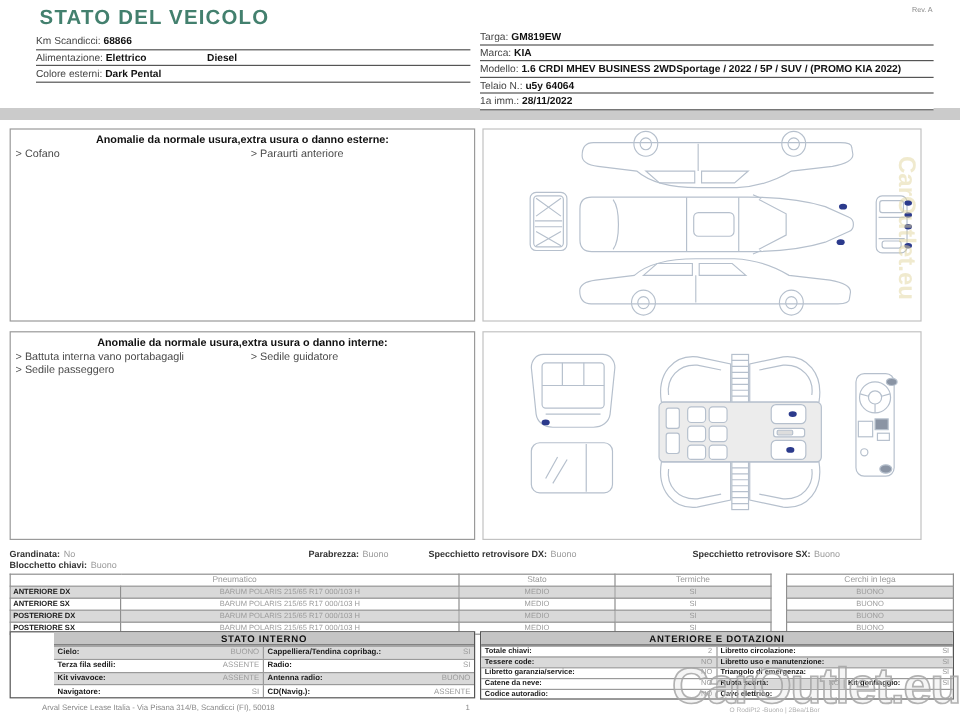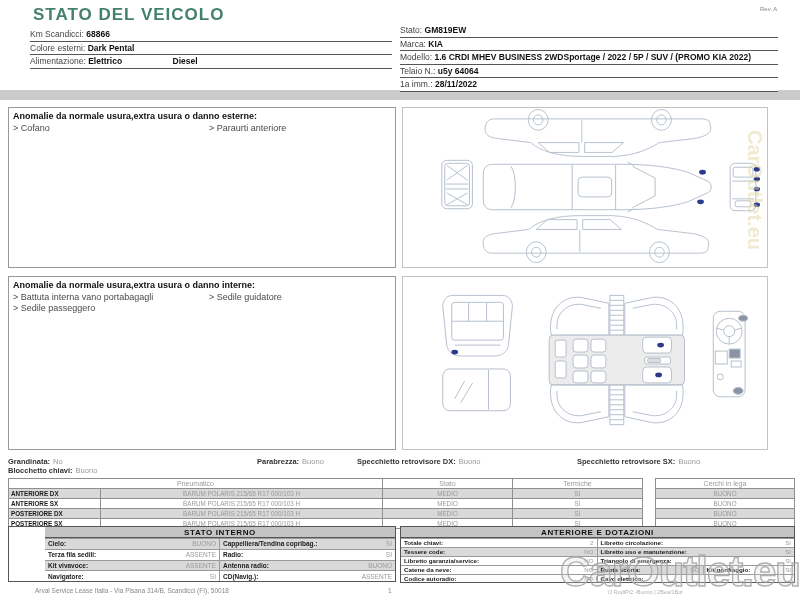--- a/index.html
+++ b/index.html
@@ -20,21 +20,21 @@
   .info-row .val2 { color:#111; font-weight:bold; margin-left:48px; }
 
   .band { position:absolute; left:0; top:90px; width:800px; height:10px; background:#cbcbcb; z-index:1; }
 
   
   .panel { position:absolute; border:1px solid #9a9a9a; background:#fff; }
   .panel-ext-text { left:8px; top:107px; width:388px; height:161px; }
   .panel-ext-diag { left:402px; top:107px; width:366px; height:161px; border-color:#c2c2c2; }
   .panel-int-text { left:8px; top:276px; width:388px; height:174px; }
   .panel-int-diag { left:402px; top:276px; width:366px; height:174px; border-color:#c2c2c2; }
-  .panel-title { font-size:9px; font-weight:bold; color:#111; padding:3px 4px 2px 4px; }
+  .panel-title { font-size:9px; font-weight:bold; color:#111; padding:3px 4px 2px 4px;text-align:center; }
   .panel-cols { display:flex; padding:0 4px; }
   .panel-col1 { width:196px; }
   .panel-col2 { width:180px; }
   .anom-item { font-size:9px; color:#4a4a4a; line-height:10px; margin-bottom:1px; width:165px; }
 
   
   .cond { position:absolute; font-size:7.5px; line-height:9px; white-space:nowrap; }
   .cond .lbl { font-weight:bold; color:#333; }
   .cond .val { color:#999; margin-left:3px; }
 
@@ -85,33 +85,33 @@
   <div class="rev">Rev. A</div>
 
   <div class="band"></div>
 
   <div class="info-left">
     <div class="info-row">
       <span class="lbl">Km Scandicci:</span>
       <span class="val">68866</span>
     </div>
     <div class="info-row">
-      <span class="lbl">Colore esterni:</span>
-      <span class="val">Dark Pental</span>
-    </div>
-    <div class="info-row">
       <span class="lbl">Alimentazione:</span>
       <span class="val">Elettrico</span>
       <span class="val2">Diesel</span>
     </div>
+    <div class="info-row">
+      <span class="lbl">Colore esterni:</span>
+      <span class="val">Dark Pental</span>
+    </div>
   </div>
 
   <div class="info-right">
     <div class="info-row">
-      <span class="lbl">Stato:</span>
+      <span class="lbl">Targa:</span>
       <span class="val">GM819EW</span>
     </div>
     <div class="info-row">
       <span class="lbl">Marca:</span>
       <span class="val">KIA</span>
     </div>
     <div class="info-row">
       <span class="lbl">Modello:</span>
       <span class="val">1.6 CRDI MHEV BUSINESS 2WDSportage / 2022 / 5P / SUV / (PROMO KIA 2022)</span>
     </div>

